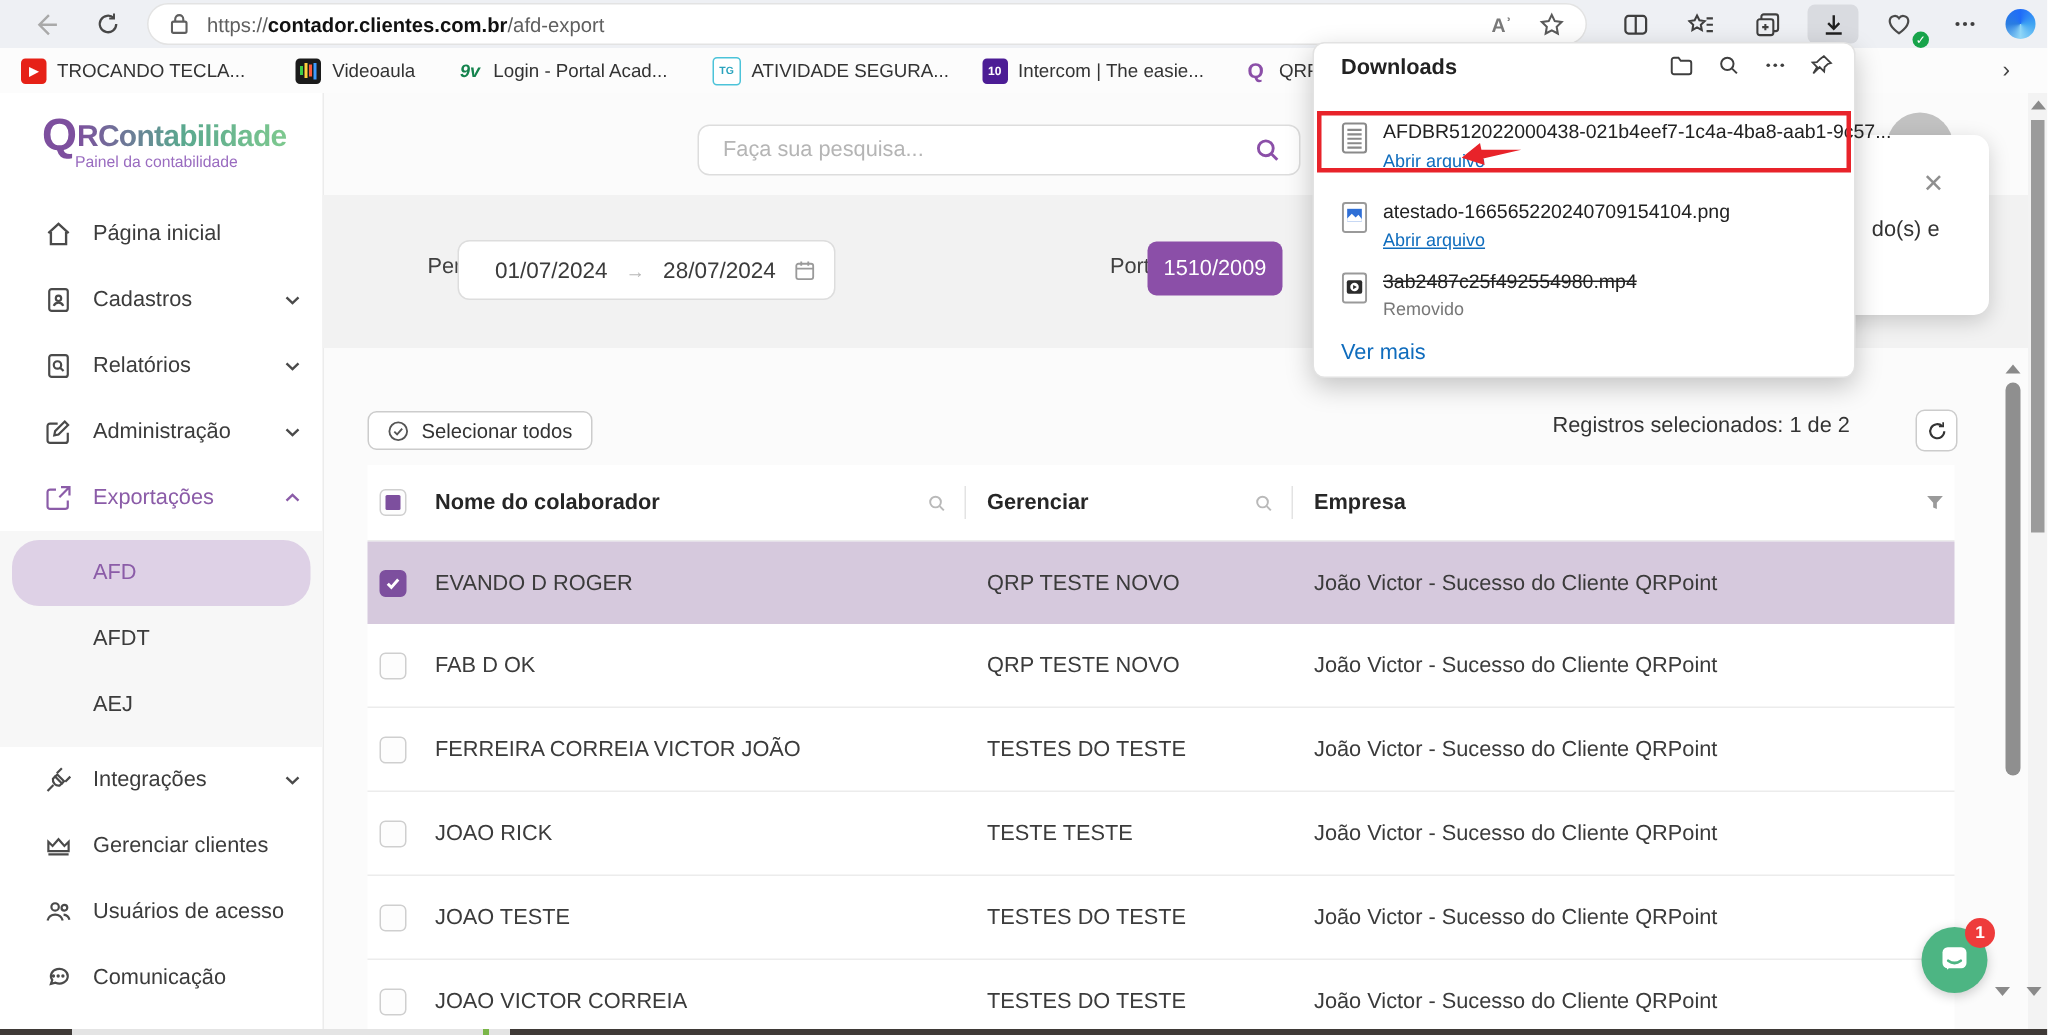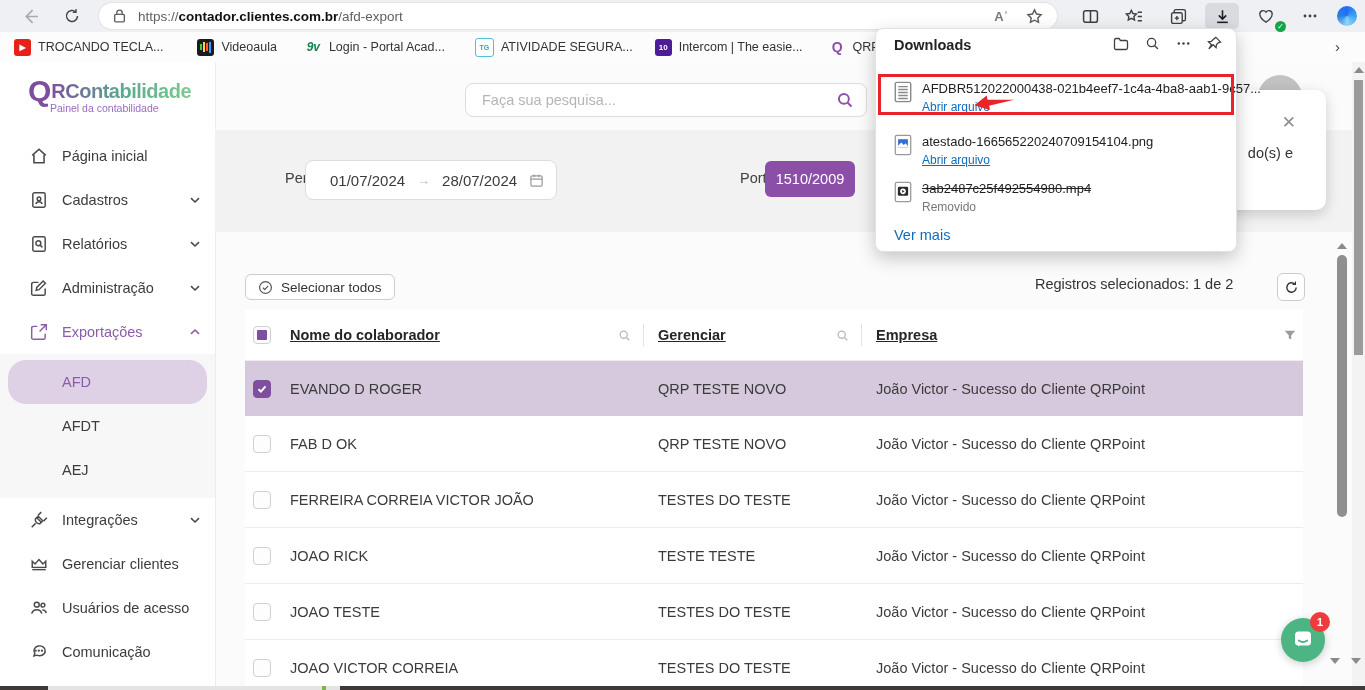--- a/index.html
+++ b/index.html
@@ -66,21 +66,21 @@
   .daterange{position:absolute;left:90px;top:30px;width:250px;height:38px;background:#fff;border:1px solid #ddd;
      border-radius:8px;display:flex;align-items:center;font-size:15px;color:#3b3b3b;}
   .portaria-btn{position:absolute;left:550px;top:31px;width:90px;height:36px;background:#8b4fa8;border:none;border-radius:6px;
      color:#fff;font-size:14.5px;font-family:"Liberation Sans",sans-serif;cursor:pointer;}
   .selectall{position:absolute;left:30px;top:212px;height:24px;padding:0 12px;display:flex;align-items:center;gap:8px;
      background:#fff;border:1px solid #ccc;border-radius:6px;font-size:13.5px;color:#333;cursor:pointer;}
   .reginfo{position:absolute;left:820px;top:214px;font-size:14.5px;color:#333;white-space:nowrap;}
   .refreshbtn{position:absolute;left:1062px;top:211px;width:26px;height:26px;background:#fff;border:1px solid #ccc;
      border-radius:6px;display:flex;align-items:center;justify-content:center;color:#333;cursor:pointer;}
   .tablewrap{position:absolute;left:30px;top:248px;width:1058px;}
-  .thead{height:50px;display:flex;align-items:center;border-bottom:1px solid #ececec;font-weight:700;font-size:14.5px;color:#262626;background:#fff;text-decoration:underline;}
+  .thead{height:50px;display:flex;align-items:center;border-bottom:1px solid #ececec;font-weight:700;font-size:14.5px;color:#262626;background:#fff;}
   .trow{height:55px;display:flex;align-items:center;border-bottom:1px solid #ececec;font-size:14.5px;color:#3b3b3b;background:#fff;cursor:pointer;}
   .trow.selected{background:#d6c9dd;border-bottom:none;}
   .c-check{width:45px;display:flex;justify-content:flex-start;padding-left:8px;box-sizing:border-box;}
   .c-name{width:368px;display:flex;align-items:center;}
   .c-emp{width:218px;display:flex;align-items:center;}
   .c-comp{flex:1;display:flex;align-items:center;}
   .colsearch{margin-left:auto;margin-right:12px;color:#b9b9b9;}
   .coldiv{width:1px;height:22px;background:#e3e3e3;margin-right:14px;}
   .filter-ico{margin-left:auto;margin-right:6px;color:#9a9a9a;}
   .cb{width:18px;height:18px;border:1px solid #cfcfcf;border-radius:4px;background:#fdfdfd;box-sizing:border-box;

